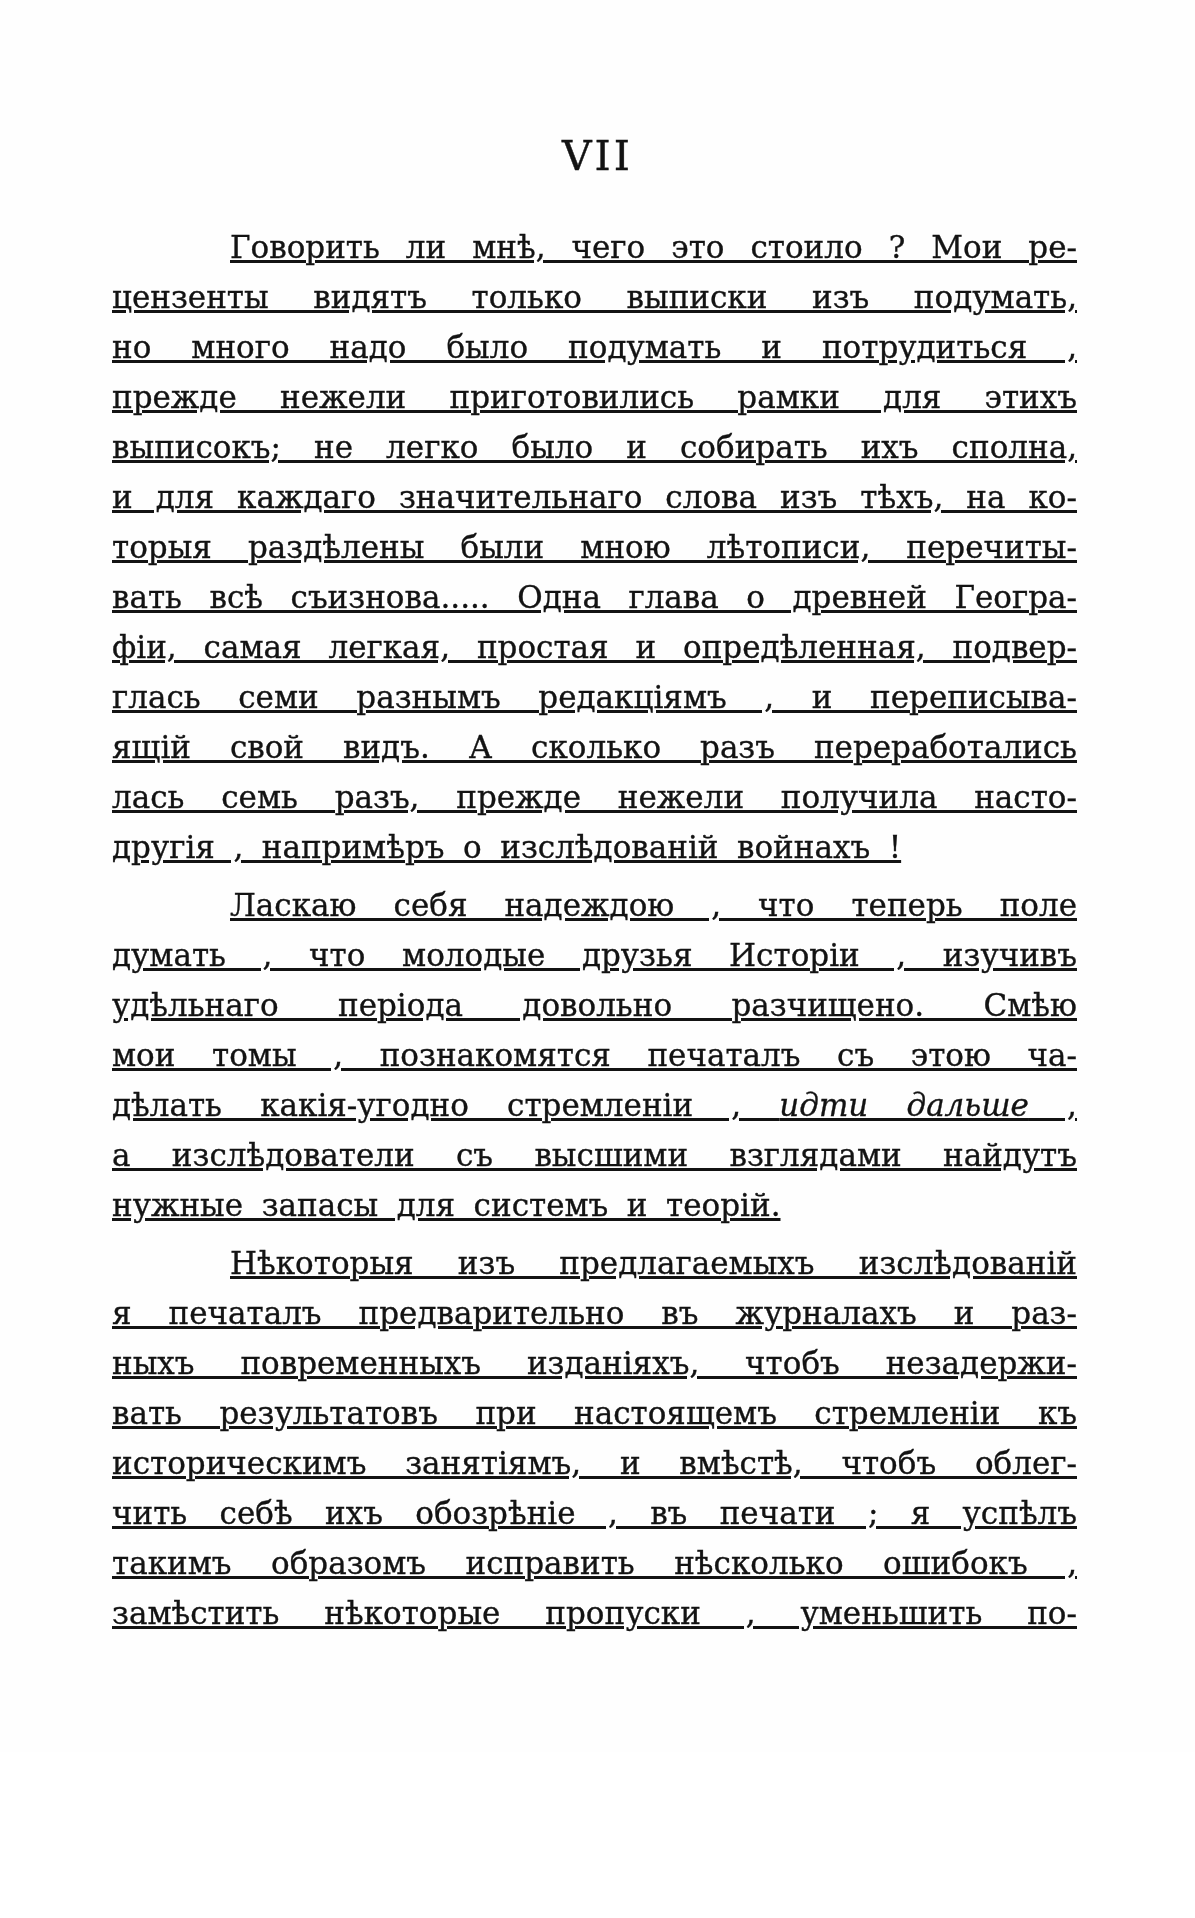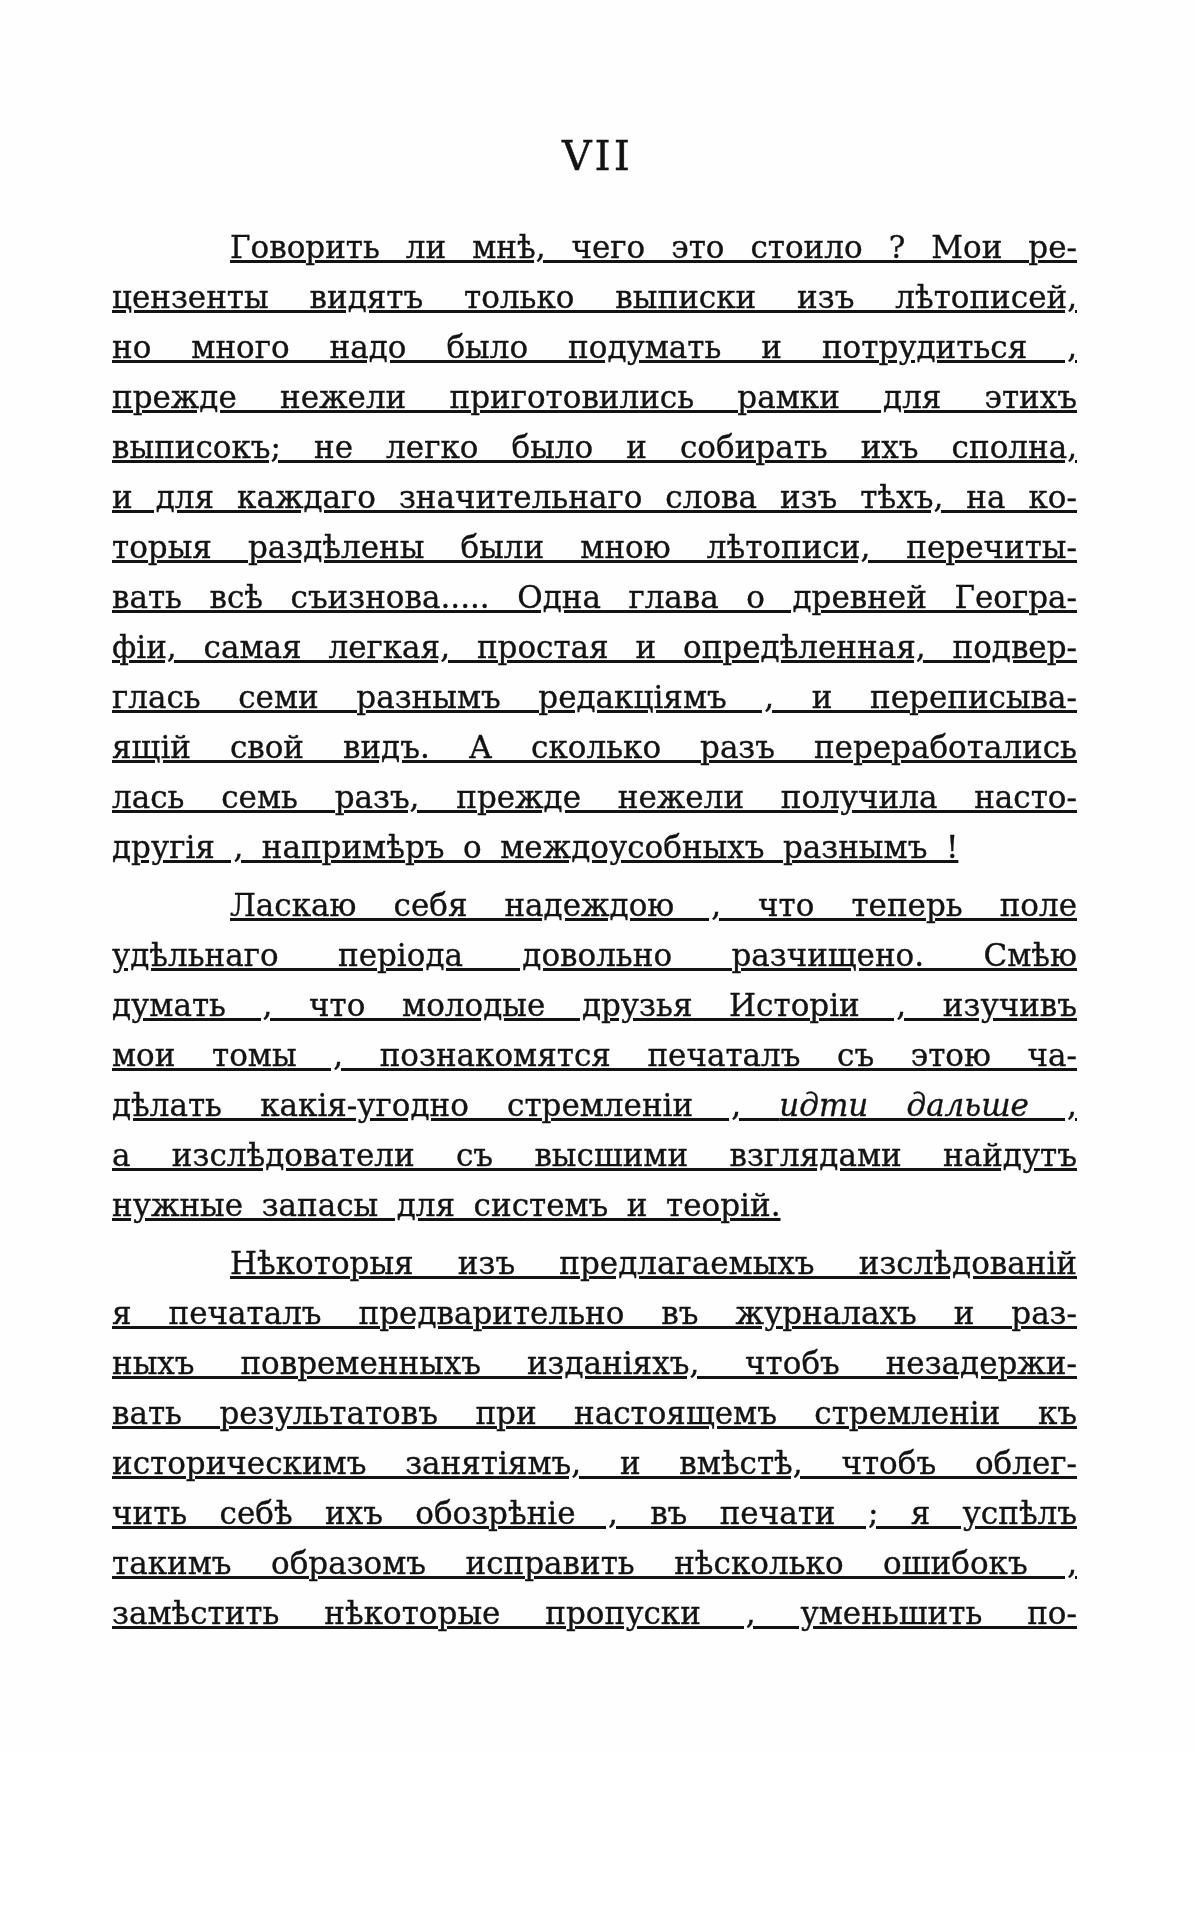--- a/index.html
+++ b/index.html
@@ -71,37 +71,37 @@
 </style>
 </head>
 <body>
 
 <div class="scan-page">
   <div class="page-number">VII</div>
 
   <div class="text-block" id="text-block">
       <div class="paragraph">
         <div class="line indent"><span>Говорить ли мнѣ, чего это стоило ? Мои ре-</span></div>
-        <div class="line"><span>цензенты видятъ только выписки изъ лѣтописей,</span></div>
+        <div class="line"><span>цензенты видятъ только выписки изъ подумать,</span></div>
         <div class="line"><span>но много надо было подумать и потрудиться ,</span></div>
         <div class="line"><span>прежде нежели приготовились рамки для этихъ</span></div>
         <div class="line"><span>выписокъ; не легко было и собирать ихъ сполна,</span></div>
         <div class="line"><span>и для каждаго значительнаго слова изъ тѣхъ, на ко-</span></div>
         <div class="line"><span>торыя раздѣлены были мною лѣтописи, перечиты-</span></div>
         <div class="line"><span>вать всѣ съизнова..... Одна глава о древней Геогра-</span></div>
         <div class="line"><span>фіи, самая легкая, простая и опредѣленная, подвер-</span></div>
         <div class="line"><span>глась семи разнымъ редакціямъ , и переписыва-</span></div>
         <div class="line"><span>ящій свой видъ. А сколько разъ переработались</span></div>
         <div class="line"><span>лась семь разъ, прежде нежели получила насто-</span></div>
-        <div class="line no-justify"><span>другія , напримѣръ о междоусобныхъ разнымъ !</span></div>
+        <div class="line no-justify"><span>другія , напримѣръ о изслѣдованій войнахъ !</span></div>
       </div>
       <div class="paragraph">
         <div class="line indent"><span>Ласкаю себя надеждою , что теперь поле</span></div>
+        <div class="line"><span>думать , что молодые друзья Исторіи , изучивъ</span></div>
         <div class="line"><span>удѣльнаго періода довольно разчищено. Смѣю</span></div>
-        <div class="line"><span>думать , что молодые друзья Исторіи , изучивъ</span></div>
         <div class="line"><span>мои томы , познакомятся печаталъ съ этою ча-</span></div>
         <div class="line"><span>дѣлать какія-угодно стремленіи , </span><span class="italic">идти дальше</span><span> ,</span></div>
         <div class="line"><span>а изслѣдователи съ высшими взглядами найдутъ</span></div>
         <div class="line no-justify"><span>нужные запасы  для системъ и теорій.</span></div>
       </div>
       <div class="paragraph">
         <div class="line indent"><span>Нѣкоторыя изъ предлагаемыхъ изслѣдованій</span></div>
         <div class="line"><span>я печаталъ предварительно въ журналахъ и раз-</span></div>
         <div class="line"><span>ныхъ повременныхъ изданіяхъ, чтобъ незадержи-</span></div>
         <div class="line"><span>вать результатовъ при настоящемъ стремленіи къ</span></div>

